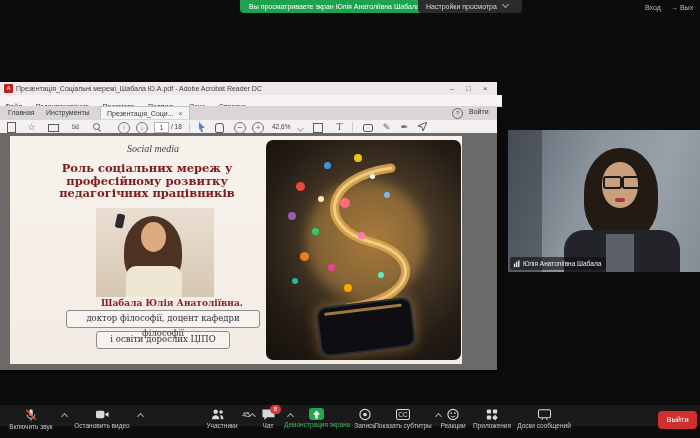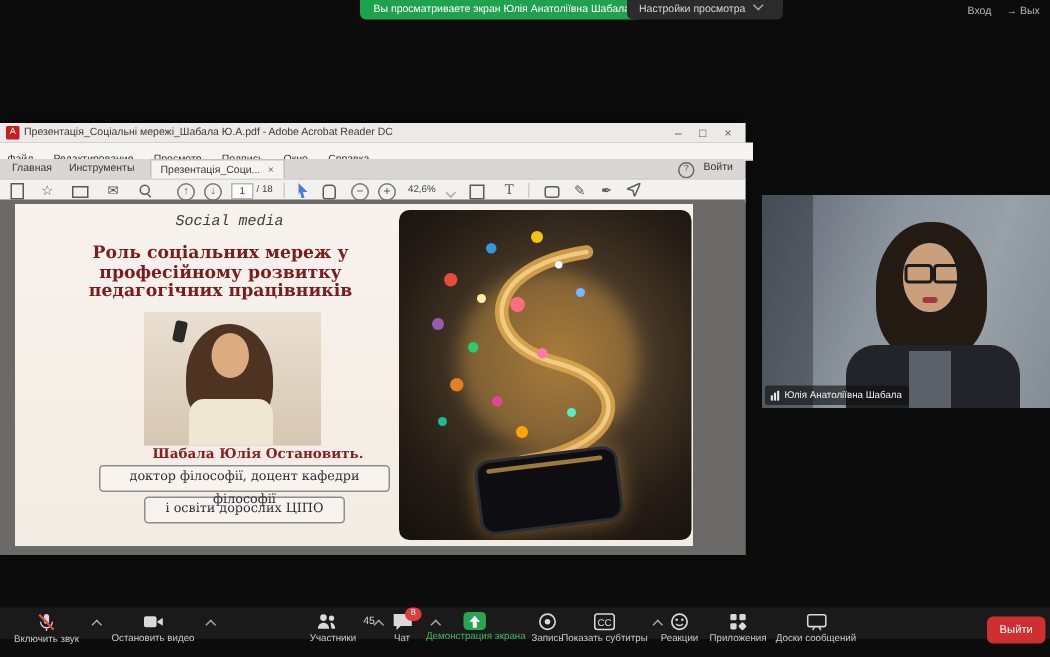--- a/index.html
+++ b/index.html
@@ -33,21 +33,21 @@
   .ticon{position:absolute;top:2px;width:11px;height:10px;color:#5a5a5a;font-size:9px;line-height:10px;
          text-align:center;}
   .tsep{position:absolute;top:2px;width:1px;height:10px;background:#cfccca;}
   .pagebox{position:absolute;top:2px;width:13px;height:9px;background:#fff;border:1px solid #b9b6b4;
            font-size:6.5px;text-align:center;line-height:9px;color:#333;}
   .tlabel{position:absolute;top:3px;font-size:6.5px;color:#444;white-space:nowrap;}
   .docarea{left:0;top:51px;width:497px;height:237px;background:#6b6a69;}
 
   
   #slide{left:10px;top:136px;width:452px;height:228px;background:linear-gradient(180deg,#f7f2ec,#f3ece4);}
-  .kicker{font-family:Liberation Mono, monospace;font-style:italic;font-size:10px;color:#3d3d3d;text-align:center;}
+  .kicker{font-family:Liberation Serif, serif;font-style:italic;font-size:10px;color:#3d3d3d;text-align:center;}
   .slide-title{font-family:"DejaVu Serif",serif;font-weight:bold;font-size:11.5px;line-height:12.5px;
                color:#7d1b1e;text-align:center;}
   .author{font-family:"DejaVu Serif",serif;font-weight:bold;font-size:9px;color:#8a2024;text-align:center;}
   .cred{font-family:"DejaVu Serif",serif;font-size:8.5px;color:#2e2e38;text-align:center;
         border:1px solid #8d8d8d;border-radius:3px;line-height:15px;background:rgba(255,255,255,.35);}
   #photo{left:96px;top:208px;width:118px;height:89px;background:linear-gradient(180deg,#e9dfd2,#d6c7b2);overflow:hidden;}
   #artimg{left:266px;top:140px;width:195px;height:220px;border-radius:7px;overflow:hidden;
           background:radial-gradient(circle at 55% 45%, #8a6334 0%, #4a3a28 35%, #241c15 70%, #15100c 100%);}
   .dot{position:absolute;border-radius:50%;}
   .glow{position:absolute;border-radius:50%;filter:blur(6px);}
@@ -168,21 +168,21 @@
     <div class="abs kicker" style="left:73px;top:7px;width:140px;">Social media</div>
     <div class="abs slide-title" style="left:22px;top:26px;width:230px;">Роль соціальних мереж у професійному розвитку педагогічних працівників</div>
 
     <div class="abs" id="photo" style="left:86px;top:72px;">
       <div class="abs" style="left:28px;top:8px;width:58px;height:70px;background:#4e3322;border-radius:50% 50% 40% 40%;"></div>
       <div class="abs" style="left:45px;top:14px;width:25px;height:30px;background:#dcab80;border-radius:50%;"></div>
       <div class="abs" style="left:20px;top:6px;width:8px;height:14px;background:#2a2a2a;border-radius:2px;transform:rotate(12deg);"></div>
       <div class="abs" style="left:30px;top:58px;width:56px;height:31px;background:#efe6d3;border-radius:10px 10px 0 0;"></div>
     </div>
 
-    <div class="abs author" style="left:72px;top:162px;width:180px;">Шабала Юлія Остановить.</div>
+    <div class="abs author" style="left:72px;top:162px;width:180px;">Шабала Юлія Анатоліївна.</div>
     <div class="abs cred" style="left:86px;top:195px;width:132px;height:16px;">і освіти дорослих ЦІПО</div>
     <div class="abs cred" style="left:56px;top:174px;width:192px;height:16px;">доктор філософії, доцент кафедри філософії</div>
 
     <div class="abs" id="artimg" style="left:256px;top:4px;">
       <div class="glow" style="left:40px;top:40px;width:120px;height:120px;background:rgba(214,160,72,.4);"></div>
       <svg class="abs" style="left:0;top:0;" width="195" height="220" viewBox="0 0 195 220">
         <path d="M125 28 C 55 38, 52 88, 105 102 C 158 116, 150 158, 82 168" fill="none" stroke="#d9a64e" stroke-width="9" stroke-linecap="round" opacity="0.9"></path>
         <path d="M125 28 C 55 38, 52 88, 105 102 C 158 116, 150 158, 82 168" fill="none" stroke="#f4cf8a" stroke-width="3" stroke-linecap="round" opacity="0.9"></path>
       </svg>
       <div class="dot" style="left:30px;top:42px;width:9px;height:9px;background:#e74c3c;"></div>

